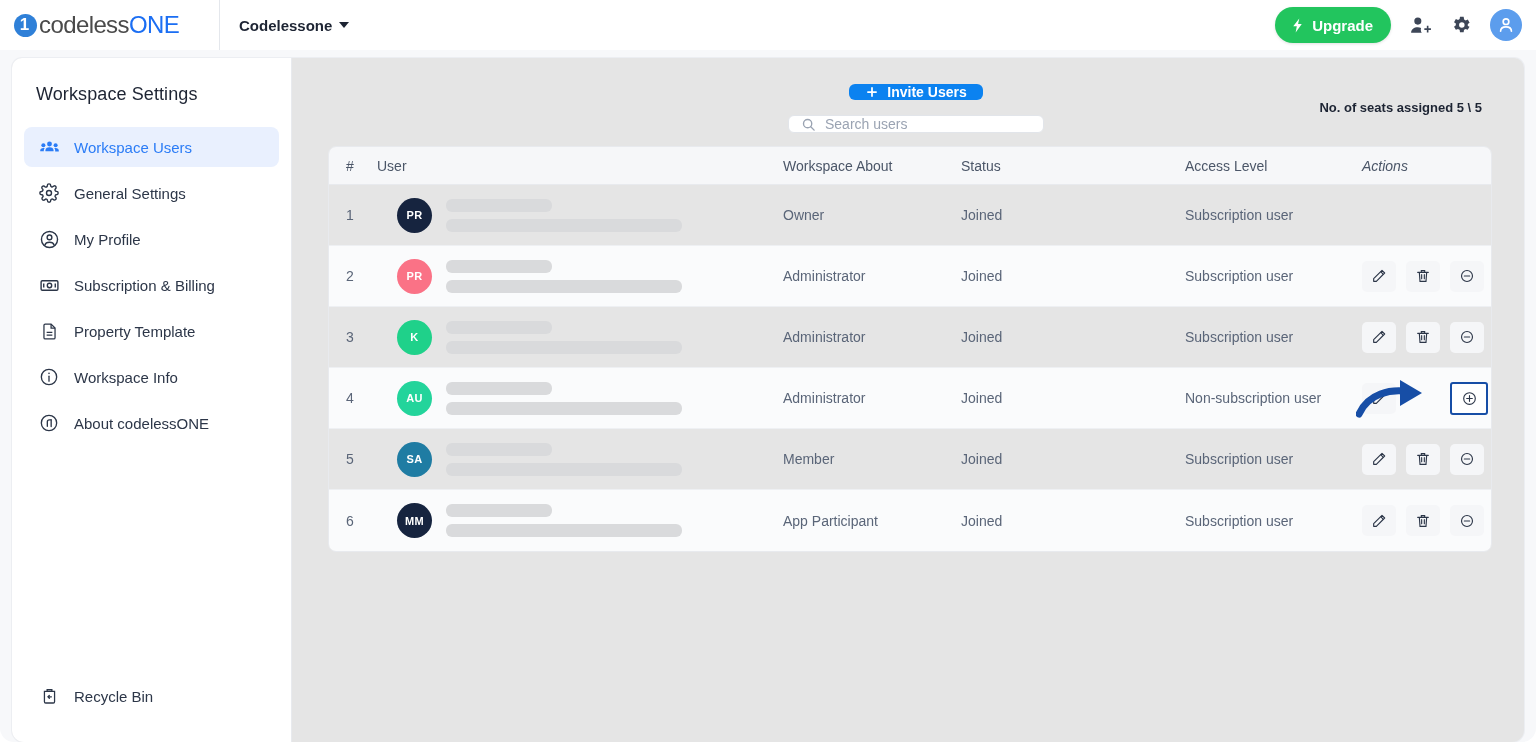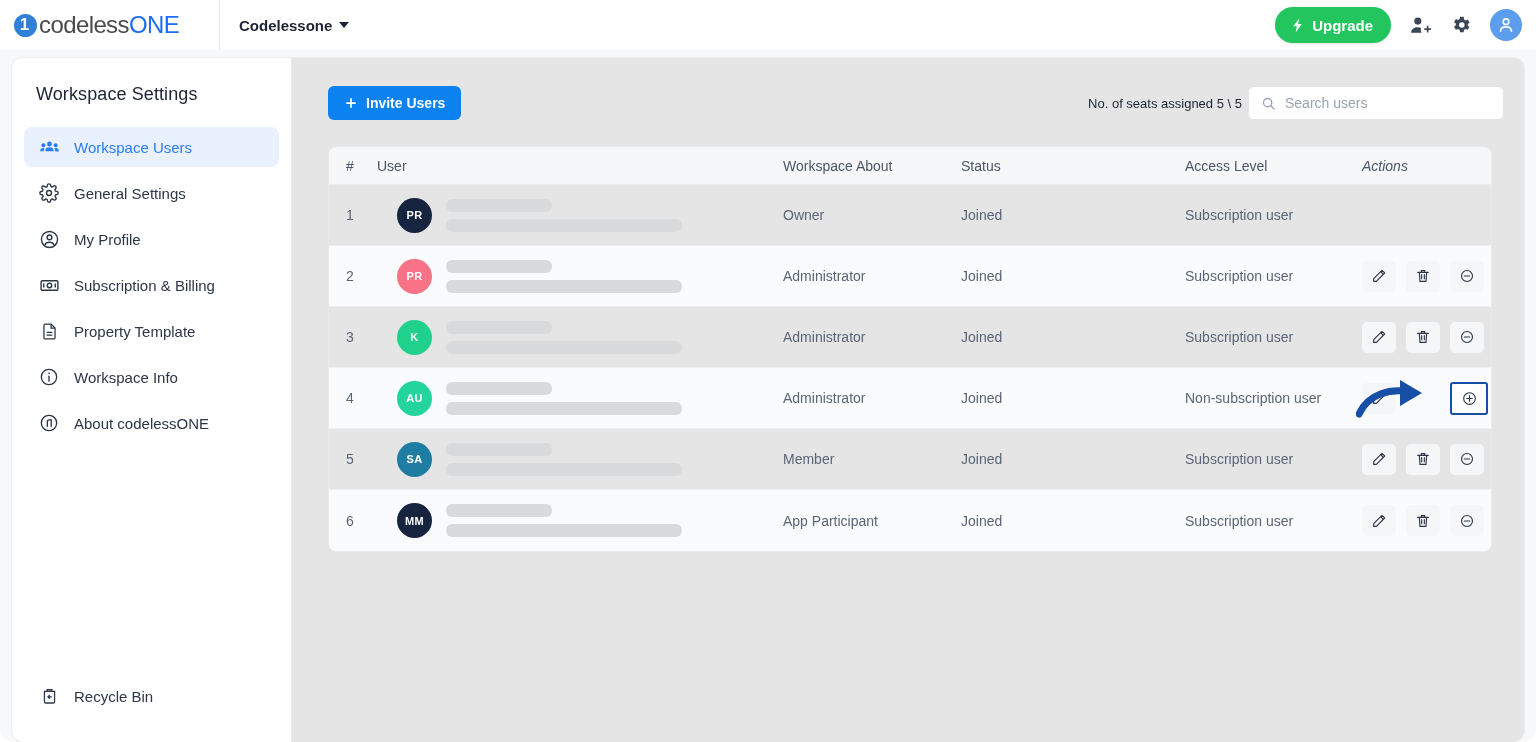--- a/index.html
+++ b/index.html
@@ -136,33 +136,33 @@
   }
 
   
   .main {
     flex: 1 1 auto;
     padding: 26px 20px 0 36px;
     position: relative;
   }
   .main-head {
     display: flex; align-items: center;
-    height: 38px; margin-bottom: 24px;
+    height: 38px; margin-bottom: 24px; flex-direction: column;
   }
   .invite-btn {
     display: flex; align-items: center; gap: 8px;
     background: #0b82f0; color: #fff;
     font-size: 14px; font-weight: 700;
     border: none; border-radius: 6px;
     height: 34px; padding: 0 16px;
     cursor: pointer;
   }
   .seats {
-    margin-left: auto; margin-right: 6px;
-    font-size: 13px; font-weight: 400; color: #1d2433;
+    margin-left: auto; margin-right: 22px;
+    font-size: 13px; font-weight: 700; color: #1d2433;
     white-space: nowrap;
   }
   .search-box {
     width: 256px; height: 34px;
     border: 1px solid #e2e5ea; border-radius: 6px;
     display: flex; align-items: center; gap: 9px;
     padding: 0 12px;
     background: #fff;
   }
   .search-box input {

